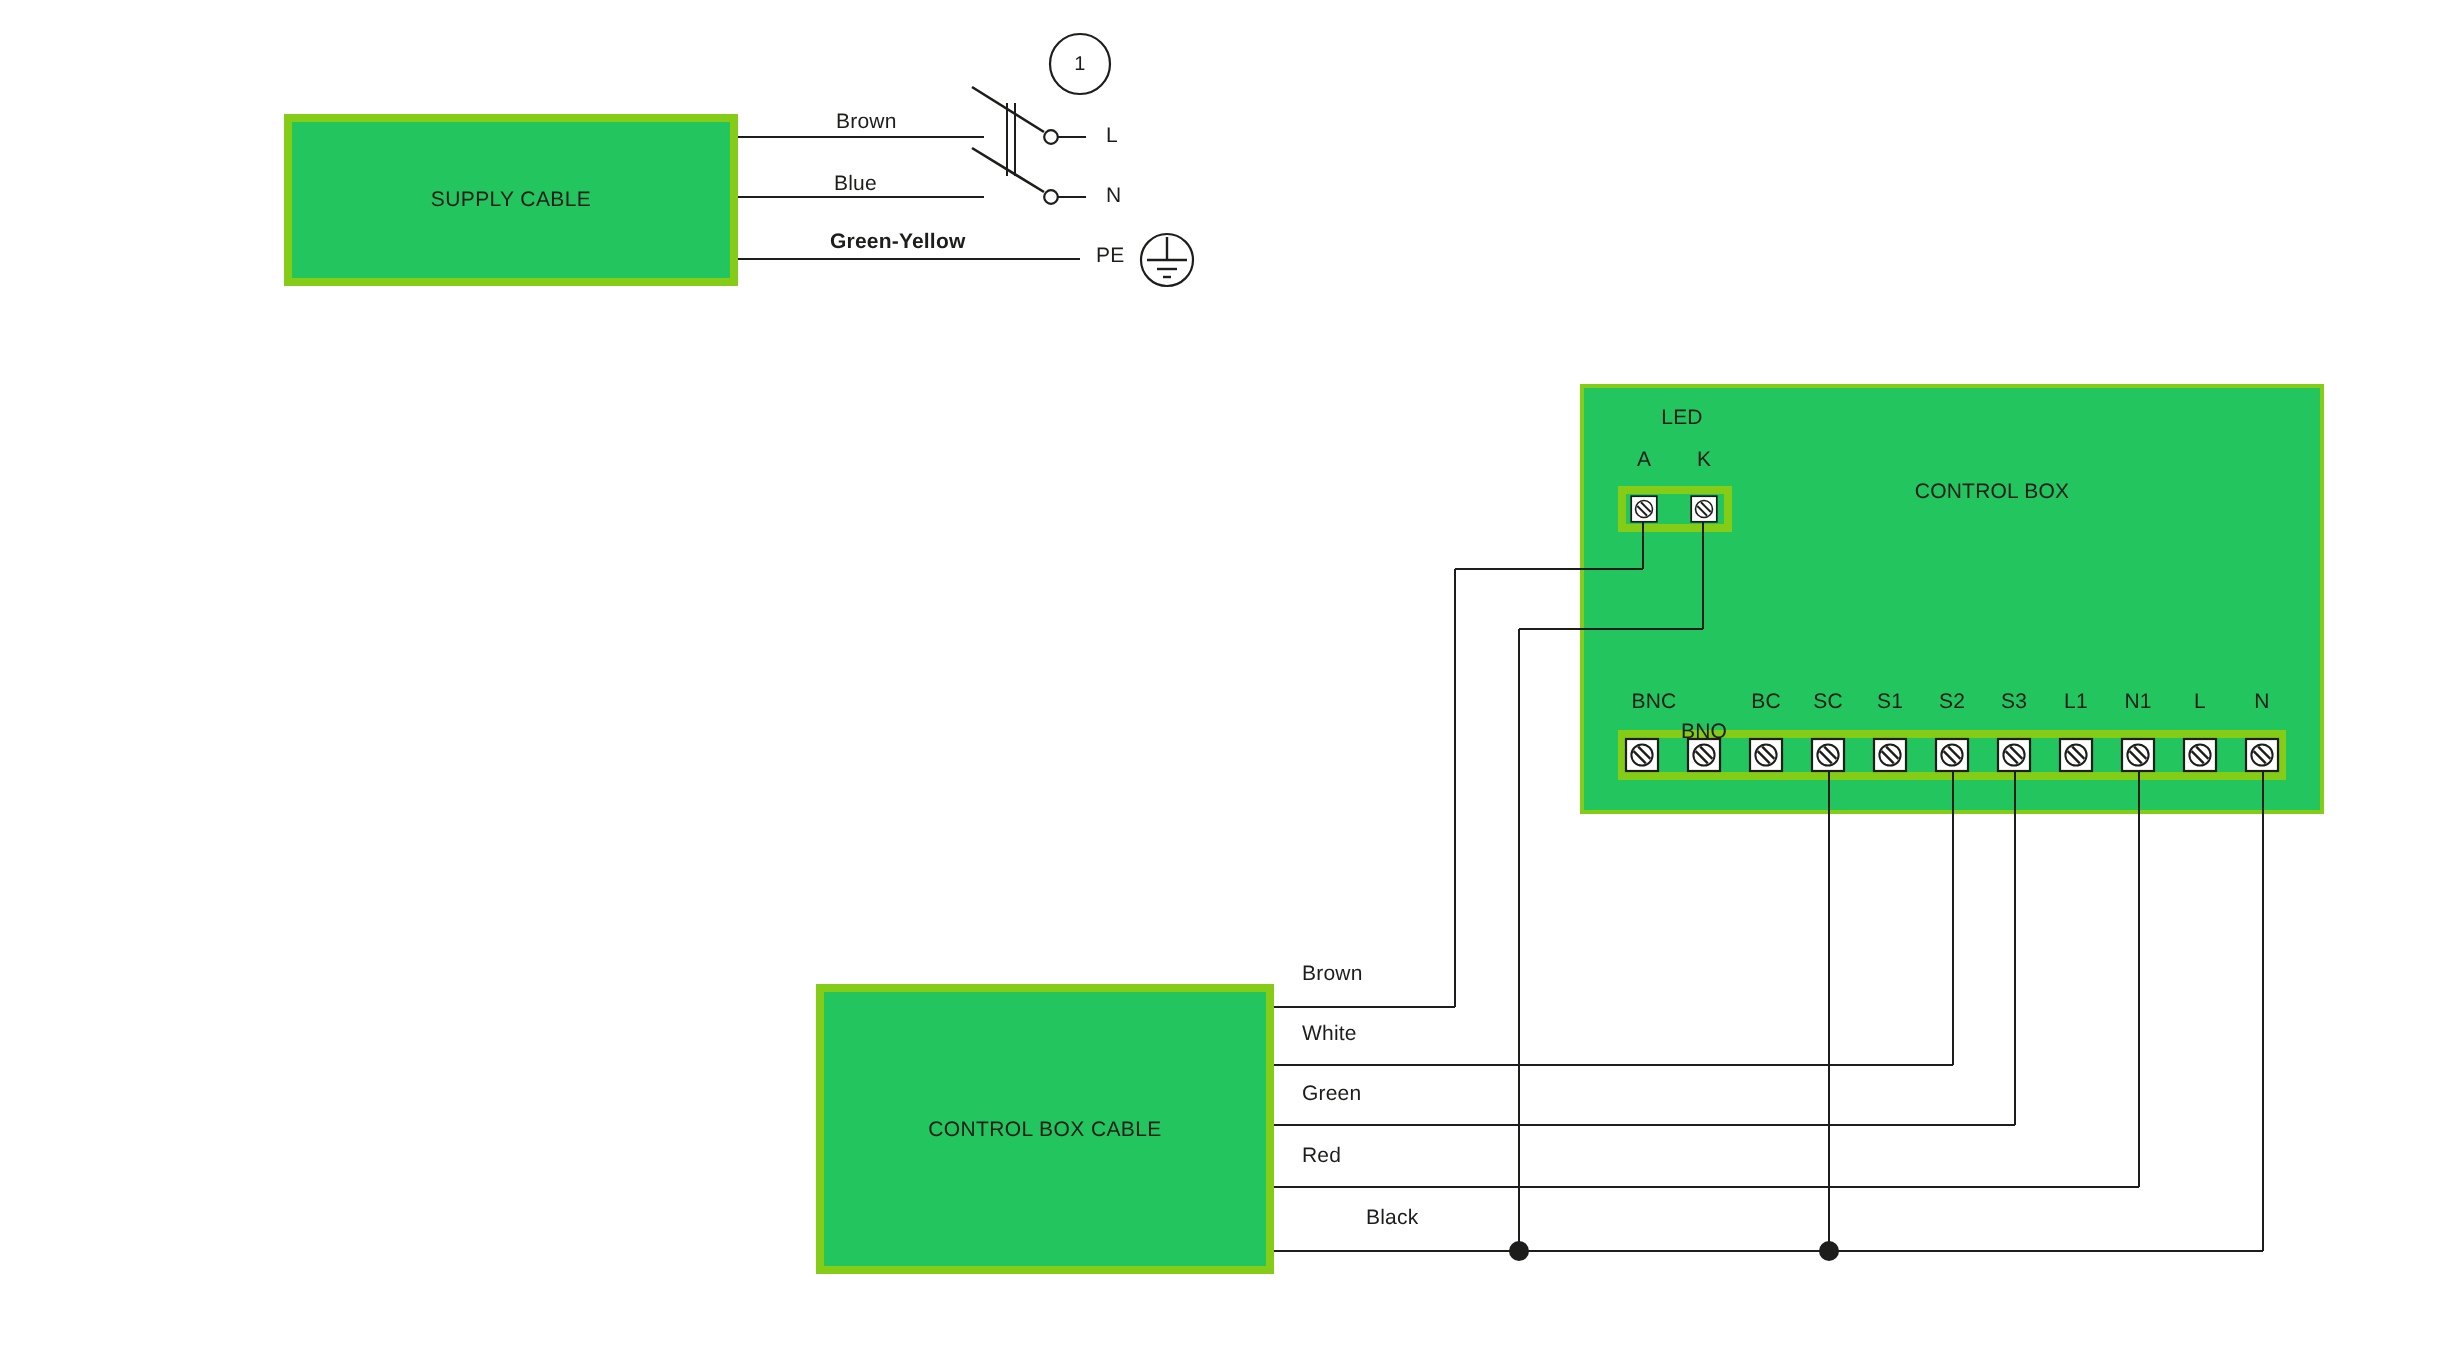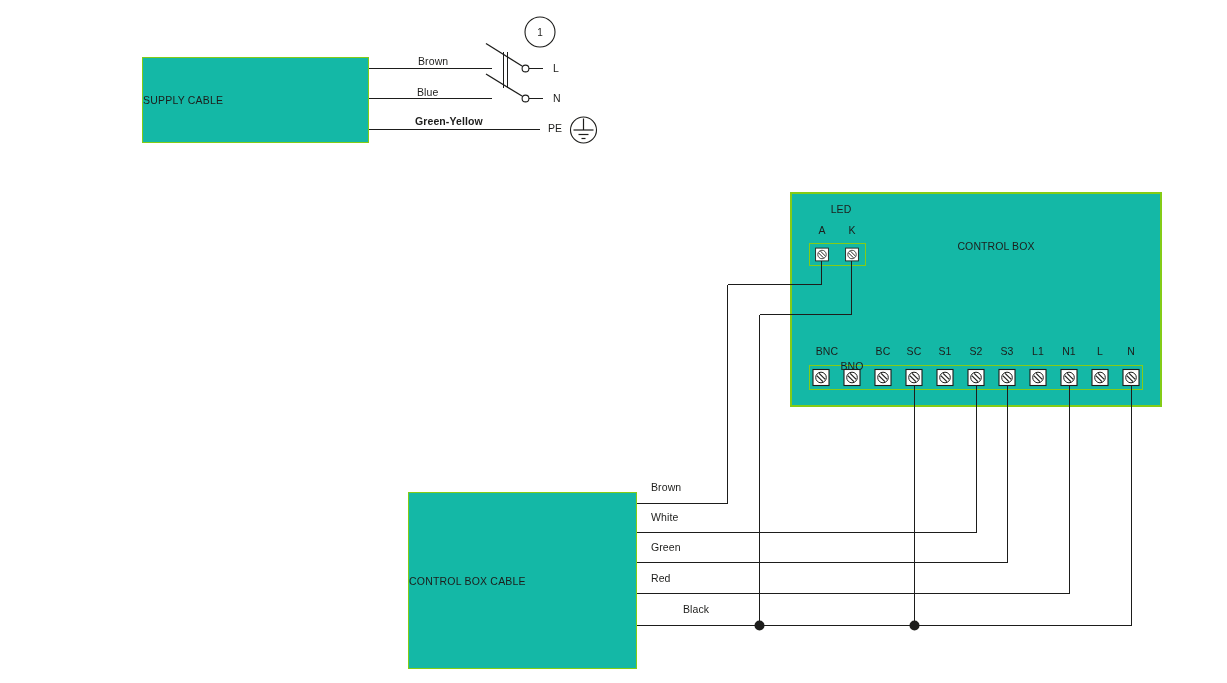--- a/index.html
+++ b/index.html
@@ -1,22 +1,22 @@
 <!DOCTYPE html>
 <html><head>
 <meta charset="utf-8">
 <style>
   html,body { margin:0; padding:0; background:#ffffff; }
   .stage {
     position:relative; width:1227px; height:683px; background:#ffffff;
     font-family:"Liberation Sans", sans-serif; color:#1d1d1b; overflow:hidden;
   }
   .box {
-    position:absolute; border:1px solid #84cc16; background:#14b8a6;
-    box-sizing:border-box; z-index:1; display:flex; align-items:center; justify-content:flex-start;
+    position:absolute; border:4px solid #84cc16; background:#22c55e;
+    box-sizing:border-box; z-index:1; display:flex; align-items:center; justify-content:center;
   }
   .box.thick { border-width:2px; }
   svg.lines { position:absolute; left:0; top:0; z-index:2; }
   .lbl {
     position:absolute; z-index:3; font-size:10.5px; line-height:11px;
     white-space:nowrap; letter-spacing:0.1px;
   }
   .ctr { transform:translateX(-50%); }
   .bold { font-weight:bold; }
   .box-title { font-size:10.5px; letter-spacing:0.2px; }
@@ -29,21 +29,21 @@
   <div class="box" style="left:142px; top:57px; width:227px; height:86px;">
     <span class="box-title">SUPPLY CABLE</span>
   </div>
 
   <div class="box thick" style="left:790px; top:192px; width:372px; height:215px;"></div>
 
   <div class="box" style="left:809px; top:243px; width:57px; height:23px;"></div>
 
   <div class="box" style="left:809px; top:365px; width:334px; height:25px;"></div>
 
-  <div class="box" style="left:408px; top:492px; width:229px; height:177px;">
+  <div class="box" style="left:408px; top:492px; width:229px; height:145px;">
     <span class="box-title">CONTROL BOX CABLE</span>
   </div>
 
   <svg class="lines" width="1227" height="683" viewBox="0 0 1227 683">
     <defs>
       <g id="screw">
         <rect x="-8" y="-8" width="16" height="16" fill="#ffffff" stroke="#1d1d1b" stroke-width="1.1"></rect>
         <circle r="5.3" fill="#ffffff" stroke="#1d1d1b" stroke-width="1"></circle>
         <line x1="-4.2" y1="-1.9" x2="1.9" y2="4.2" stroke="#1d1d1b" stroke-width="1.2"></line>
         <line x1="-1.9" y1="-4.2" x2="4.2" y2="1.9" stroke="#1d1d1b" stroke-width="1.2"></line>

